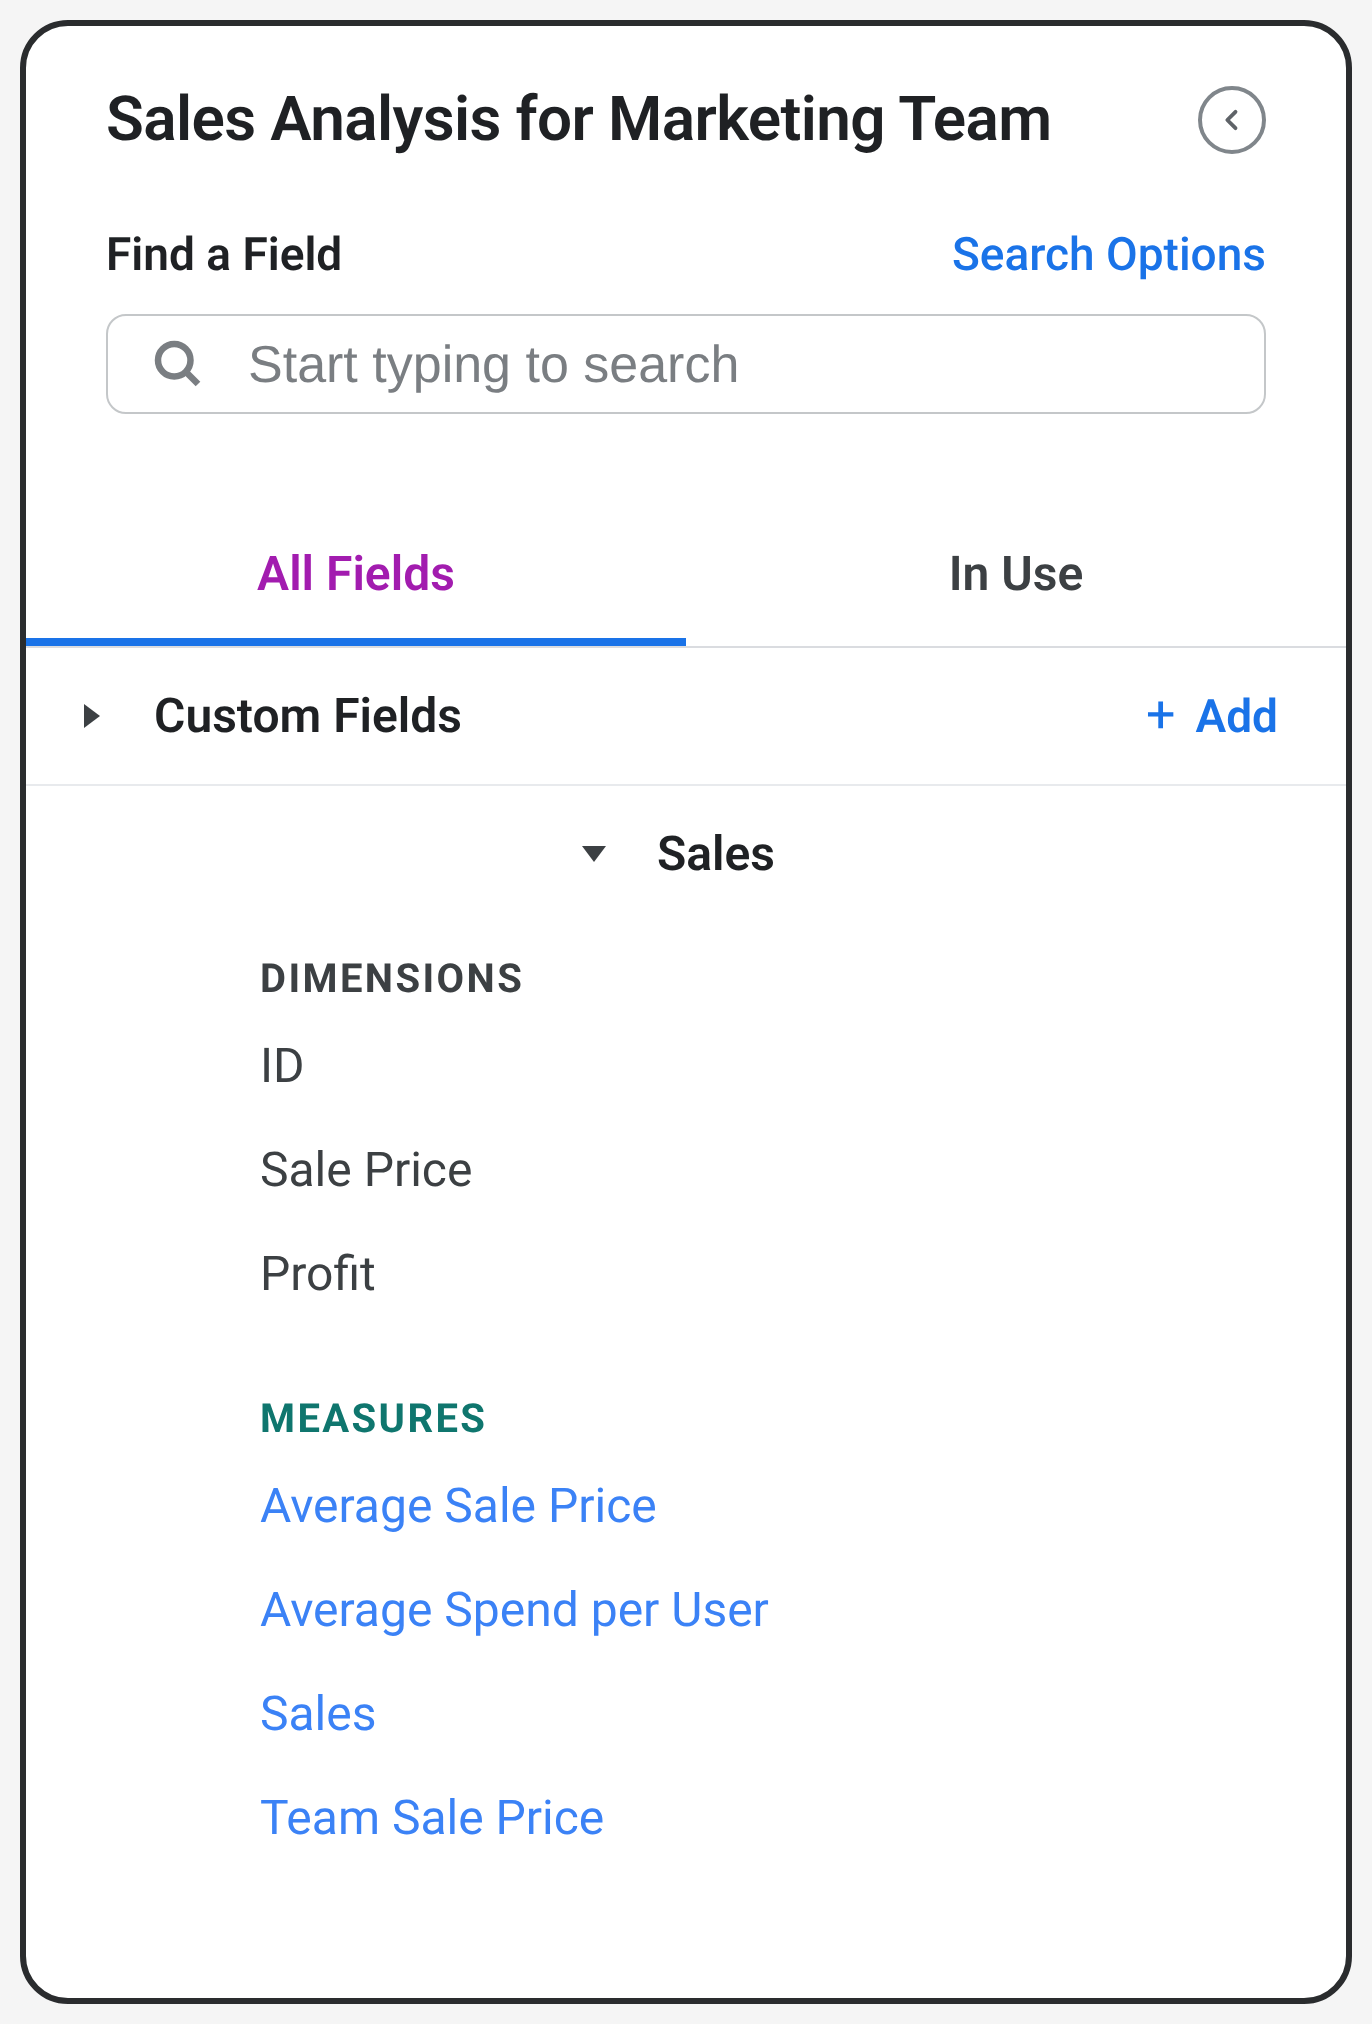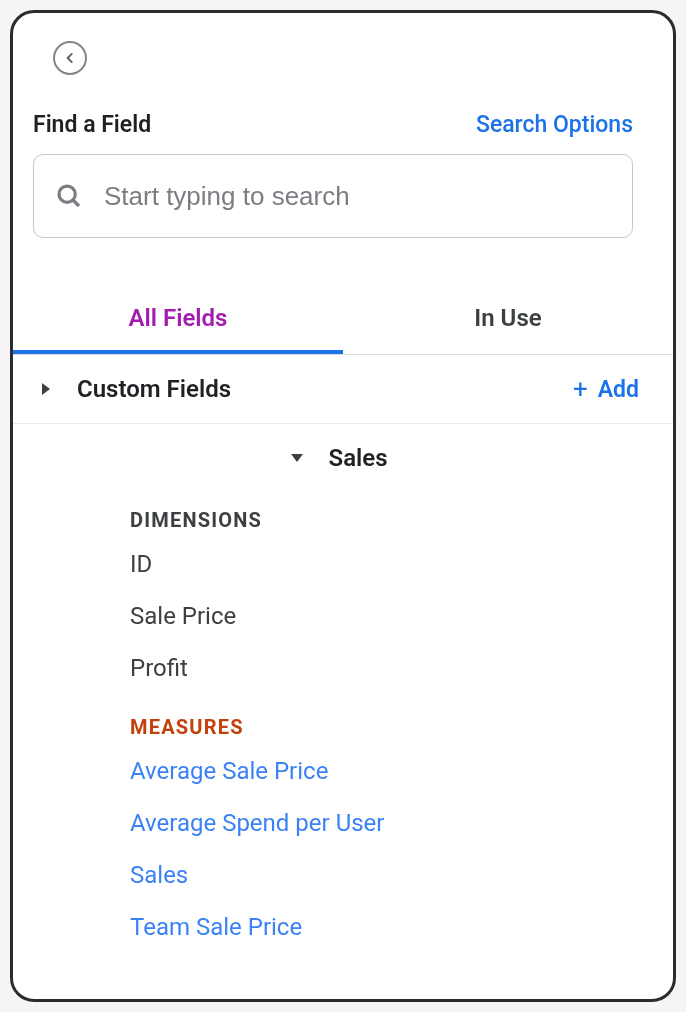--- a/index.html
+++ b/index.html
@@ -43,21 +43,21 @@
       align-items: center;
       justify-content: center;
       cursor: pointer;
       flex-shrink: 0;
     }
     .back-btn svg {
       width: 14px;
       height: 14px;
     }
     .search-section {
-      padding: 18px 40px 0 20px;
+      padding: 18px 40px 0 40px;
     }
     .search-row {
       display: flex;
       justify-content: space-between;
       align-items: center;
       margin-bottom: 16px;
     }
     .find-label {
       font-size: 23px;
       font-weight: 600;
@@ -68,21 +68,21 @@
       font-weight: 500;
       color: #1a73e8;
       cursor: pointer;
     }
     .search-box {
       display: flex;
       align-items: center;
       border: 1px solid #c4c7c9;
       border-radius: 10px;
       padding: 14px 20px;
-      height: 84px;
+      height: 50px;
     }
     .search-box svg {
       width: 30px;
       height: 30px;
       flex-shrink: 0;
       margin-right: 20px;
     }
     .search-input {
       border: none;
       outline: none;
@@ -161,41 +161,42 @@
       font-weight: 700;
       letter-spacing: 1.2px;
       margin-left: 117px;
       margin-top: 28px;
       margin-bottom: 6px;
     }
     .group-label.dimensions {
       color: #3c4043;
     }
     .group-label.measures {
-      color: #c2410c;
-      margin-top: 21px;
+      color: #0f766e;
+      margin-top: 34px;
     }
     .field-item {
       font-size: 24px;
       margin-left: 117px;
       padding: 12px 0;
       cursor: pointer;
     }
     .field-item.dimension {
       color: #3c4043;
     }
     .field-item.measure {
       color: #3b82f6;
     }
   </style>
 </head>
 <body>
 
 <div class="panel">
   <div class="header">
+    <div class="title">Sales Analysis for Marketing Team</div>
     <button class="back-btn">
       <svg viewBox="0 0 24 24" fill="none" stroke="#5f6368" stroke-width="3.3" stroke-linecap="round" stroke-linejoin="round">
         <polyline points="15 5 8 12 15 19"></polyline>
       </svg>
     </button>
   </div>
 
   <div class="search-section">
     <div class="search-row">
       <div class="find-label">Find a Field</div>

